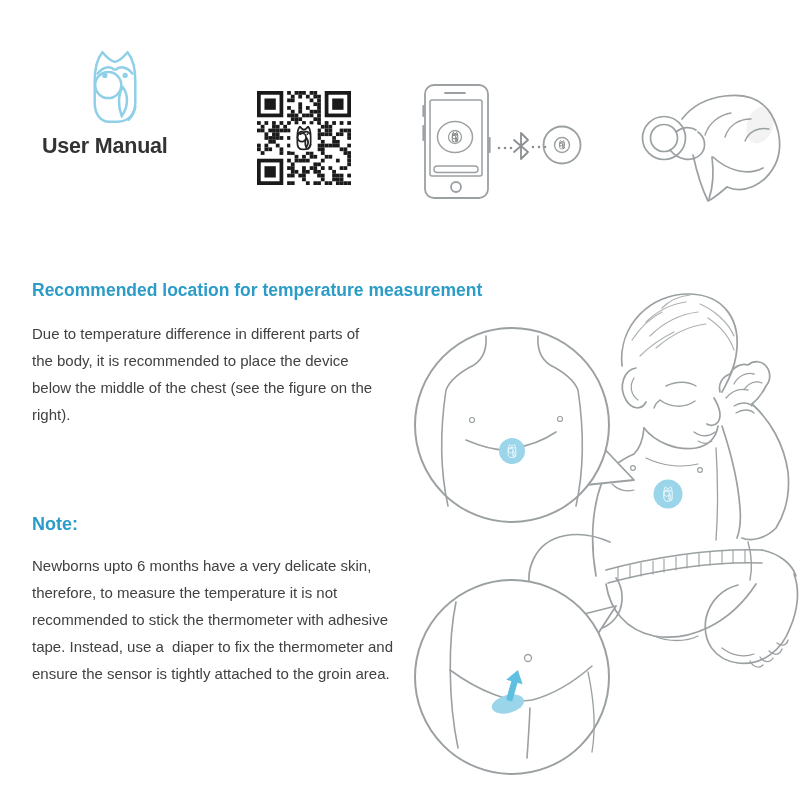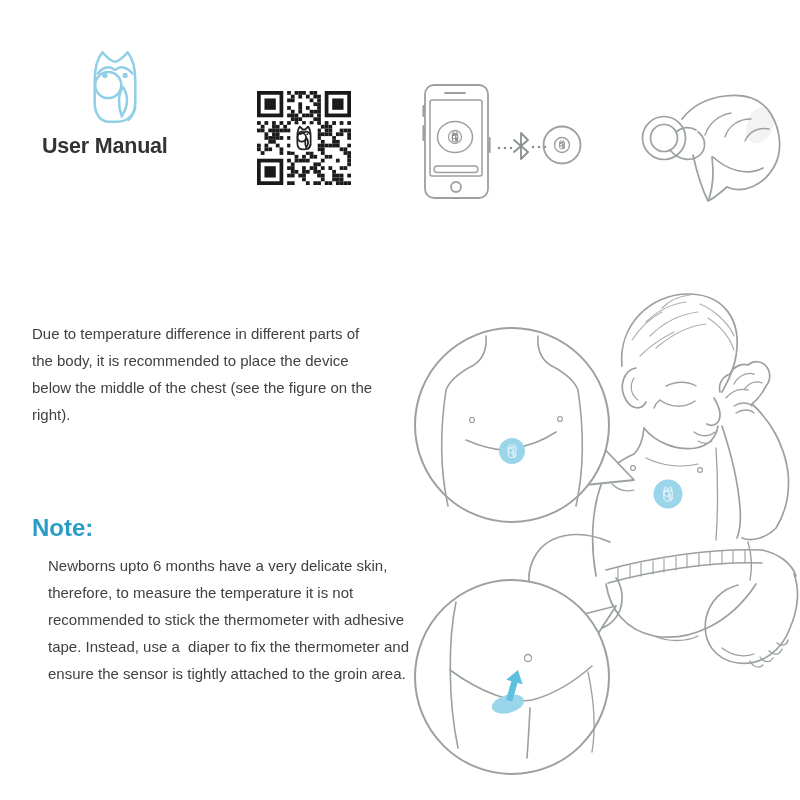--- a/index.html
+++ b/index.html
@@ -6,25 +6,25 @@
     --accent:#2B9CC7; --owl-blue:#8FCFE8; --dot-blue:#9AD5EA; --arrow-blue:#5FBFE0;
     --line:#9BA0A2; --line-soft:#AEB2B4; --text:#414141; --qr:#1A1A1A; --bg:#FFFFFF;
   }
   html,body{margin:0;padding:0;background:#e8e8e8;}
   #page{position:relative;width:800px;height:800px;background:var(--bg);overflow:hidden;
         font-family:"Liberation Sans","DejaVu Sans",sans-serif;}
   .abs{position:absolute;}
   .brand-title{left:42px;top:134px;font-size:21.5px;font-weight:bold;color:#333;letter-spacing:-0.2px;}
   .h1{color:var(--accent);font-weight:bold;font-size:17.5px;white-space:pre;}
   .heading-1{left:32px;top:280px;}
-  .heading-note{left:32px;top:514px;font-size:24px;}
+  .heading-note{left:32px;top:514px;font-size:18px;}
   .body-text{color:var(--text);font-size:15px;line-height:27px;white-space:pre;}
   .para1{left:32px;top:320px;}
   .para2{left:32px;top:424px;}
-  .para3{left:48px;top:552px;}
+  .para3{left:32px;top:552px;}
   svg{display:block;}
   svg *{pointer-events:none;}
   .qr-dark{fill:var(--qr);}
 </style>
 </head>
 <body>
 
 <div id="page">
 
   <svg width="0" height="0" style="position:absolute">
@@ -296,20 +296,21 @@
 
       <path d="M 58,75 C 66,85 80,88 89,79 C 95,72 93,62 86,57"></path>
       <path d="M 64,57 C 70,52 78,51 84,55"></path>
 
       <path d="M 93,60 C 97,48 107,40 119,38" stroke-width="1.4"></path>
       <path d="M 113,62 C 117,50 127,44 139,44" stroke-width="1.4"></path>
       <path d="M 133,66 C 137,56 147,52 157,54" stroke-width="1.4"></path>
     </g>
   </svg>
 
+  <div class="abs h1 heading-1">Recommended location for temperature measurement</div>
   <div class="abs body-text para1">Due to temperature difference in different parts of
 the body, it is recommended to place the device
 below the middle of the chest (see the figure on the
 right).</div>
   <div class="abs h1 heading-note">Note:</div>
   <div class="abs body-text para3">Newborns upto 6 months have a very delicate skin,
 therefore, to measure the temperature it is not
 recommended to stick the thermometer with adhesive
 tape. Instead, use a  diaper to fix the thermometer and
 ensure the sensor is tightly attached to the groin area.</div>

